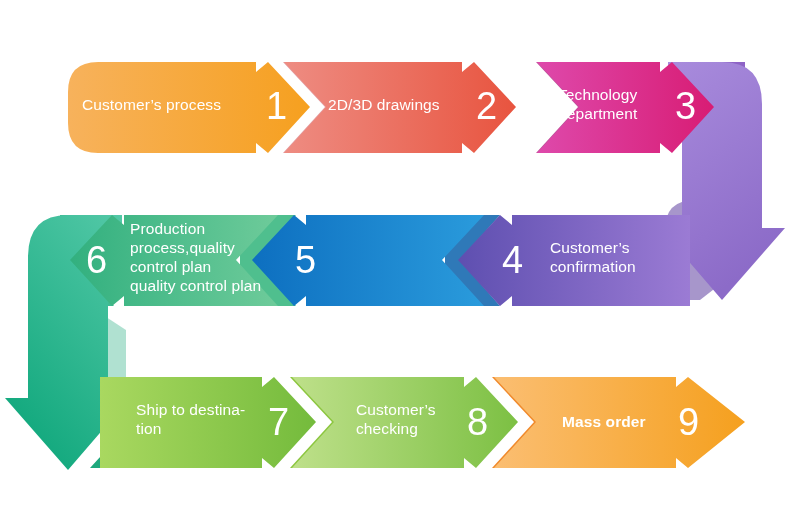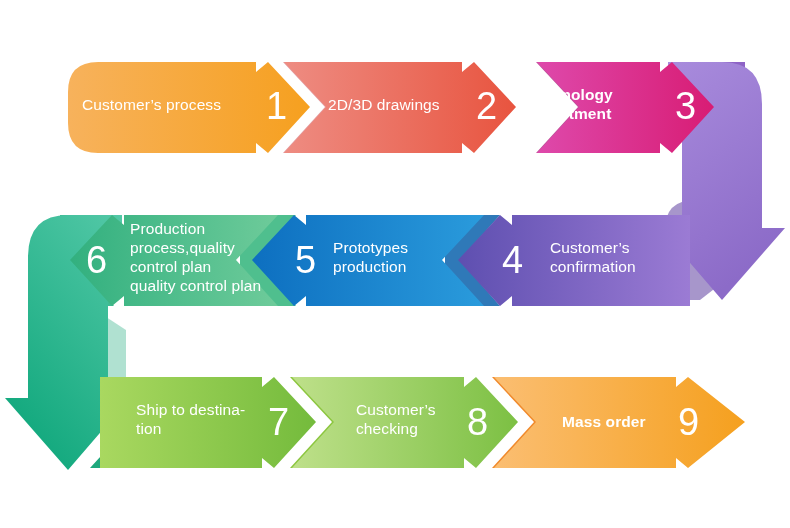--- a/index.html
+++ b/index.html
@@ -163,31 +163,29 @@
                L536 422 Z" fill="url(#g9)"></path>
     </g>
   </svg>
 
   <div class="lbl" style="left:82px;top:95px;width:170px;">Customer’s process</div>
   <div class="num" style="left:266px;top:87px;">1</div>
 
   <div class="lbl" style="left:328px;top:95px;width:150px;">2D/3D drawings</div>
   <div class="num" style="left:476px;top:87px;">2</div>
 
-  <div class="lbl" style="left:526px;top:85px;width:120px;font-weight:bold;">Technology
+  <div class="lbl" style="left:558px;top:85px;width:120px;">Technology
 department</div>
   <div class="num" style="left:675px;top:87px;">3</div>
 
   <div class="num" style="left:502px;top:241px;">4</div>
   <div class="lbl" style="left:550px;top:238px;width:140px;">Customer’s
 confirmation</div>
 
   <div class="num" style="left:295px;top:241px;">5</div>
-  <div class="lbl" style="left:333px;top:238px;width:130px;">Prototypes
-production</div>
 
   <div class="num" style="left:86px;top:241px;">6</div>
   <div class="lbl" style="left:130px;top:219px;width:160px;">Production
 process,quality
 control plan
 quality control plan</div>
 
   <div class="lbl" style="left:136px;top:400px;width:140px;">Ship to destina-
 tion</div>
   <div class="num" style="left:268px;top:403px;">7</div>

